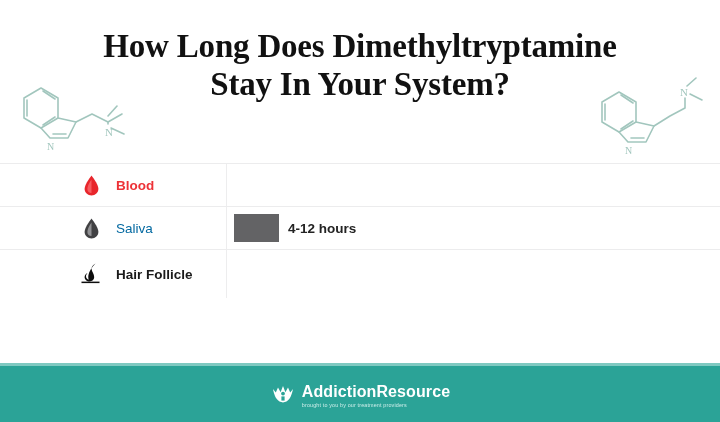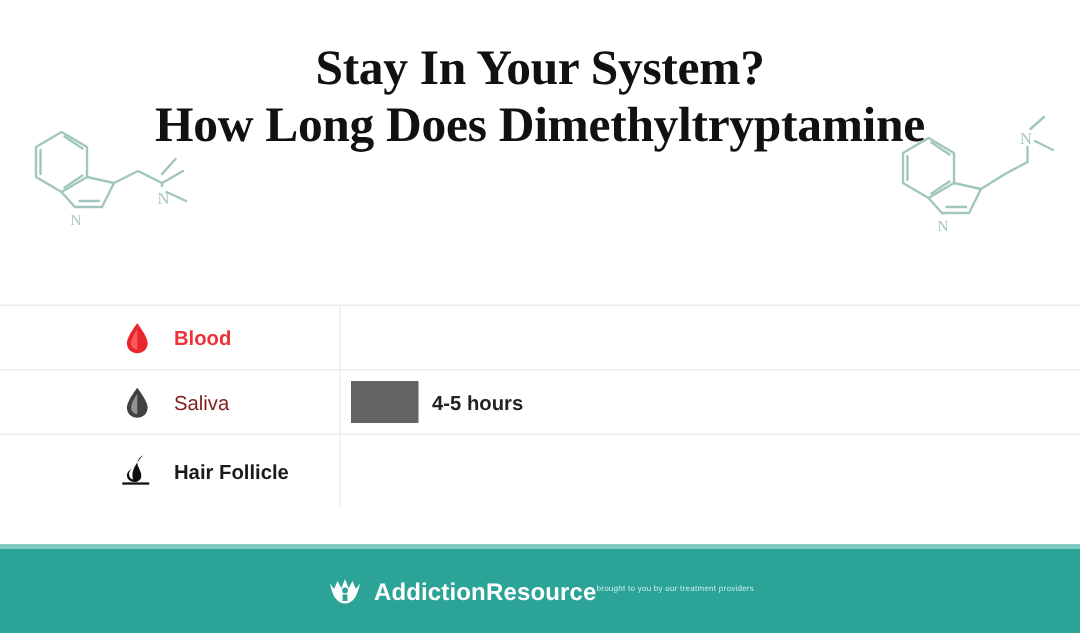--- a/index.html
+++ b/index.html
@@ -67,21 +67,21 @@
     height: 200px;
     background: #ffffff;
   }
   .row {
     position: relative;
     height: 42px;
     display: flex;
     align-items: center;
     border-top: 1px solid #ececed;
   }
-  .row.first { border-top: 1px solid #ececed; margin-top: 40px; }
+  .row.first { border-top: 1px solid #ececed; }
   .row.hair  { height: 48px; gap: 32px; }
 
   .divider-v {
     position: absolute;
     left: 226px;
     top: 0;
     width: 1px;
     height: 100%;
     background: #ededee;
   }
@@ -100,21 +100,21 @@
     justify-content: center;
     flex: 0 0 26px;
   }
   .label-text {
     font-size: 13.5px;
     font-weight: bold;
     margin-left: 12px;
     white-space: nowrap;
   }
   .label-blood  { color: #ed3237; }
-  .label-saliva { color: #7f1d1d; font-weight: normal; }
+  .label-saliva { color: #0369a1; font-weight: normal; }
   .label-urine  { color: #cfc22a; }
   .label-hair   { color: #1a1a1a; }
 
   .cell-bar {
     flex: 1;
     display: flex;
     align-items: center;
     padding-left: 8px;
   }
   .bar {
@@ -152,21 +152,21 @@
     display: flex;
     align-items: center;
     transform: translateY(2px);
   }
   .brand-mark {
     margin-right: 6px;
     display: block;
   }
   .brand-text {
     display: flex;
-    flex-direction: row;
+    flex-direction: column;
     line-height: 1;
   }
   .brand-name {
     color: #ffffff;
     font-size: 16px;
     font-weight: bold;
     letter-spacing: 0.1px;
   }
   .brand-tagline {
     color: #cdeeea;
@@ -194,22 +194,22 @@
         <line x1="94" y1="50" x2="94" y2="52"></line>
         <text x="91" y="64" font-size="11" fill="#9dc3ba" stroke="none" font-family="Liberation Serif, serif">N</text>
         <line x1="97" y1="56" x2="110" y2="62"></line>
         <line x1="94" y1="44" x2="103" y2="34"></line>
         <text x="33" y="78" font-size="10" fill="#9dc3ba" stroke="none" font-family="Liberation Serif, serif">N</text>
         <text x="33" y="88" font-size="9" fill="#9dc3ba" stroke="none" font-family="Liberation Serif, serif">H</text>
       </svg>
     </div>
 
     <div class="title-block">
+      <div class="title-line line1">How Long Does Dimethyltryptamine</div>
       <div class="title-line line2">Stay In Your System?</div>
-      <div class="title-line line1">How Long Does Dimethyltryptamine</div>
     </div>
 
     <div class="molecule right">
       <svg width="120" height="82" viewBox="0 0 120 82" fill="none" stroke="#9dc3ba" stroke-width="1.6" stroke-linecap="round" stroke-linejoin="round">
         <polygon points="10,30 10,50 27,60 44,50 44,30 27,20" fill="none"></polygon>
         <line x1="13" y1="32" x2="13" y2="48"></line>
         <line x1="29" y1="23" x2="41" y2="31"></line>
         <line x1="41" y1="49" x2="29" y2="57"></line>
         <polyline points="44,50 62,54 54,70 36,70 27,60" fill="none"></polyline>
         <line x1="52" y1="66" x2="39" y2="66"></line>
@@ -243,21 +243,21 @@
         <span class="icon-wrap">
           <svg width="15" height="21" viewBox="0 0 15 21">
             <path d="M7.5 0.5 C7.5 0.5 0.6 9.2 0.6 13.8 C0.6 17.6 3.7 20.5 7.5 20.5 C11.3 20.5 14.4 17.6 14.4 13.8 C14.4 9.2 7.5 0.5 7.5 0.5 Z" fill="#414143"></path>
             <path d="M7.5 4.5 C7.5 4.5 3.4 10.2 3.4 13.9 C3.4 16.3 5.2 18 7.5 18 Z" fill="#9a9a9d" opacity="0.9"></path>
           </svg>
         </span>
         <span class="label-text label-saliva">Saliva</span>
       </div>
       <div class="cell-bar">
         <div class="bar bar-saliva"></div>
-        <span class="duration">4-5 hours</span>
+        <span class="duration">4-12 hours</span>
       </div>
     </div>
 
 
     <div class="row hair">
       <div class="divider-v"></div>
       <div class="cell-label">
         <span class="icon-wrap">
           <svg width="24" height="24" viewBox="0 0 24 24">
             <path d="M16.5 1.5 C13 5 10 9.5 9.4 13.2 C9.1 15 9.3 16.6 9.8 17.8

